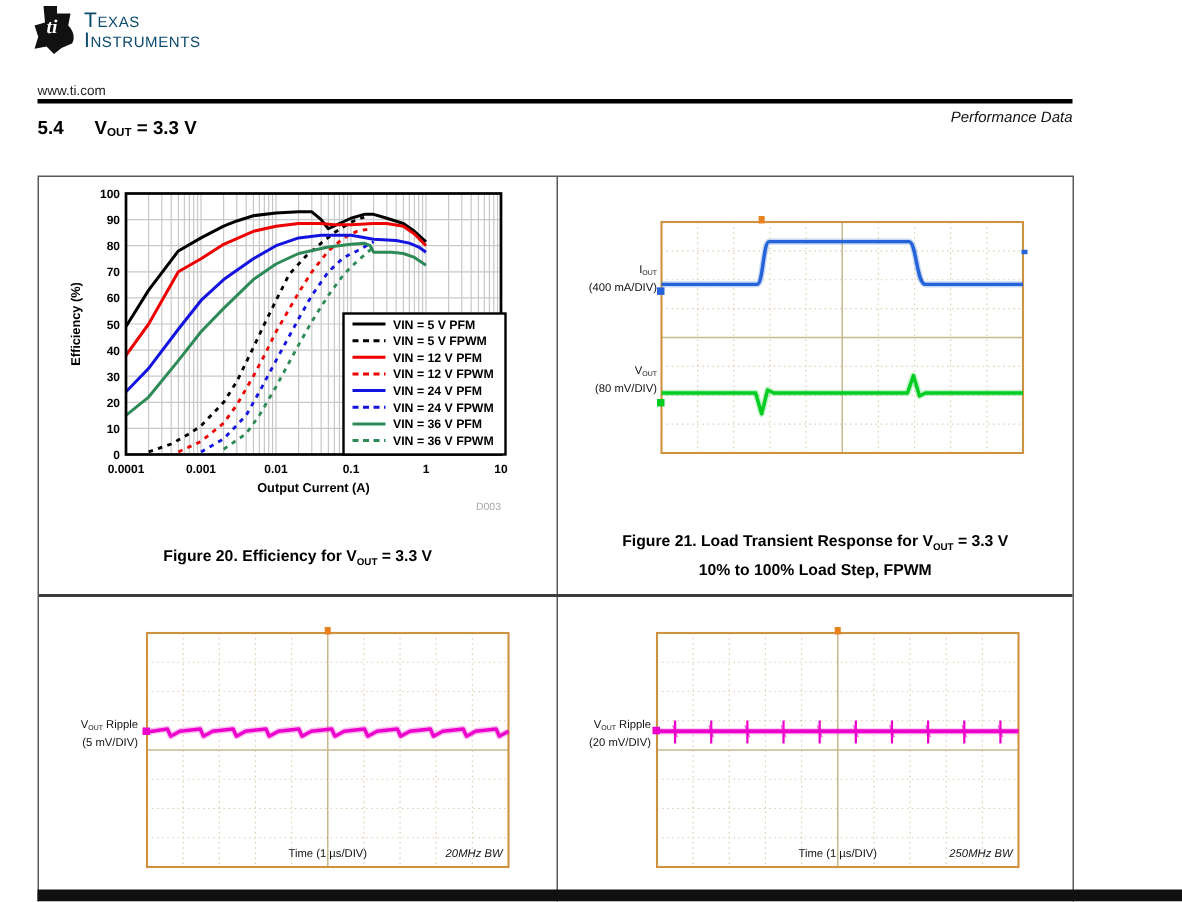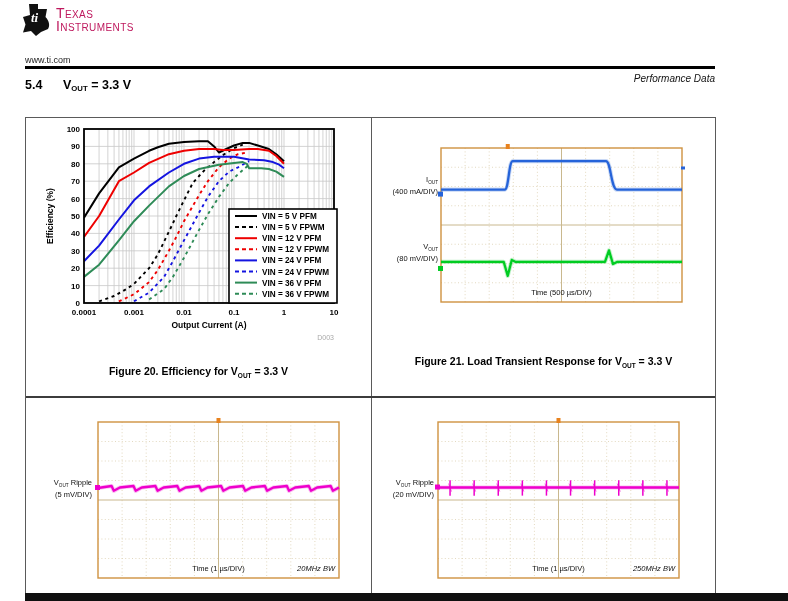--- a/index.html
+++ b/index.html
@@ -4,21 +4,21 @@
 <style>
   html,body{margin:0;padding:0;}
   body{
     width:788px;height:601px;position:relative;overflow:hidden;
     background:#ffffff;font-family:"Liberation Sans",sans-serif;color:#000;
   }
   sub{font-size:62%;vertical-align:-18%;}
   .abs{position:absolute;}
   
   .brand-text{position:absolute;left:56px;top:7px;font-variant:small-caps;
-    font-size:14px;line-height:13px;letter-spacing:.4px;font-weight:500;color:#be185d;}
+    font-size:14px;line-height:13px;letter-spacing:.4px;font-weight:500;color:#0c4a6e;}
   
   .hdr-left{position:absolute;left:25px;top:55px;font-size:9px;color:#222;}
   .hdr-right{position:absolute;right:73px;top:54px;font-size:10px;font-style:italic;color:#111;margin-top:19px;}
   .hdr-rule{position:absolute;left:25px;top:66px;width:690px;height:3px;background:#000;}
   .section{position:absolute;left:25px;top:78px;font-size:12.5px;font-weight:bold;}
   .section .num{display:inline-block;width:38px;}
   
   .grid{position:absolute;left:25px;top:117px;width:689px;height:484px;border:1px solid #5a5a5a;}
   .grid .vline{position:absolute;left:345px;top:0;bottom:0;width:1px;background:#5a5a5a;}
   .grid .hline{position:absolute;left:0;top:278px;width:100%;height:2px;background:#3c3c3c;}
@@ -206,23 +206,23 @@
         <path d="M 69 143.95999999999998 H 131.757 L 135.757 157.82 L 139.757 141.95999999999998 L 143.757 143.95999999999998 H 232.97699999999998 L 236.97699999999998 132.40999999999997 L 240.97699999999998 145.95999999999998 L 244.97699999999998 143.95999999999998 H 310" fill="none" stroke="#00cc22" stroke-width="2.3" stroke-linejoin="round"></path>
       </svg>
     <div class="scope-label" style="right:277px;top:57px;">
       <div><span>I</span><sub>OUT</sub></div>
       <div>(400 mA/DIV)</div>
     </div>
     <div class="scope-label" style="right:277px;top:124px;">
       <div><span>V</span><sub>OUT</sub></div>
       <div>(80 mV/DIV)</div>
     </div>
-    <div class="scope-time" style="left:69px;width:241px;top:170px;">Time (500 µs/DIV)</div>
     <div class="caption" style="top:236px;">
       <div><span>Figure 21. Load Transient Response for V</span><sub>OUT</sub><span> = 3.3 V</span></div>
+      <div><span>10% to 100% Load Step, FPWM</span></div>
     </div>
   </div>
 
   <div class="cell cell-bl">
     <svg id="scope2-svg" width="345" height="204">
         <rect x="72" y="24" width="241" height="156" fill="#fff"></rect>
         <line x1="96.1" y1="24" x2="96.1" y2="180" stroke="#dccfb0" stroke-width="0.8" stroke-dasharray="1 2.4"></line>
         <line x1="120.2" y1="24" x2="120.2" y2="180" stroke="#dccfb0" stroke-width="0.8" stroke-dasharray="1 2.4"></line>
         <line x1="144.3" y1="24" x2="144.3" y2="180" stroke="#dccfb0" stroke-width="0.8" stroke-dasharray="1 2.4"></line>
         <line x1="168.4" y1="24" x2="168.4" y2="180" stroke="#dccfb0" stroke-width="0.8" stroke-dasharray="1 2.4"></line>

